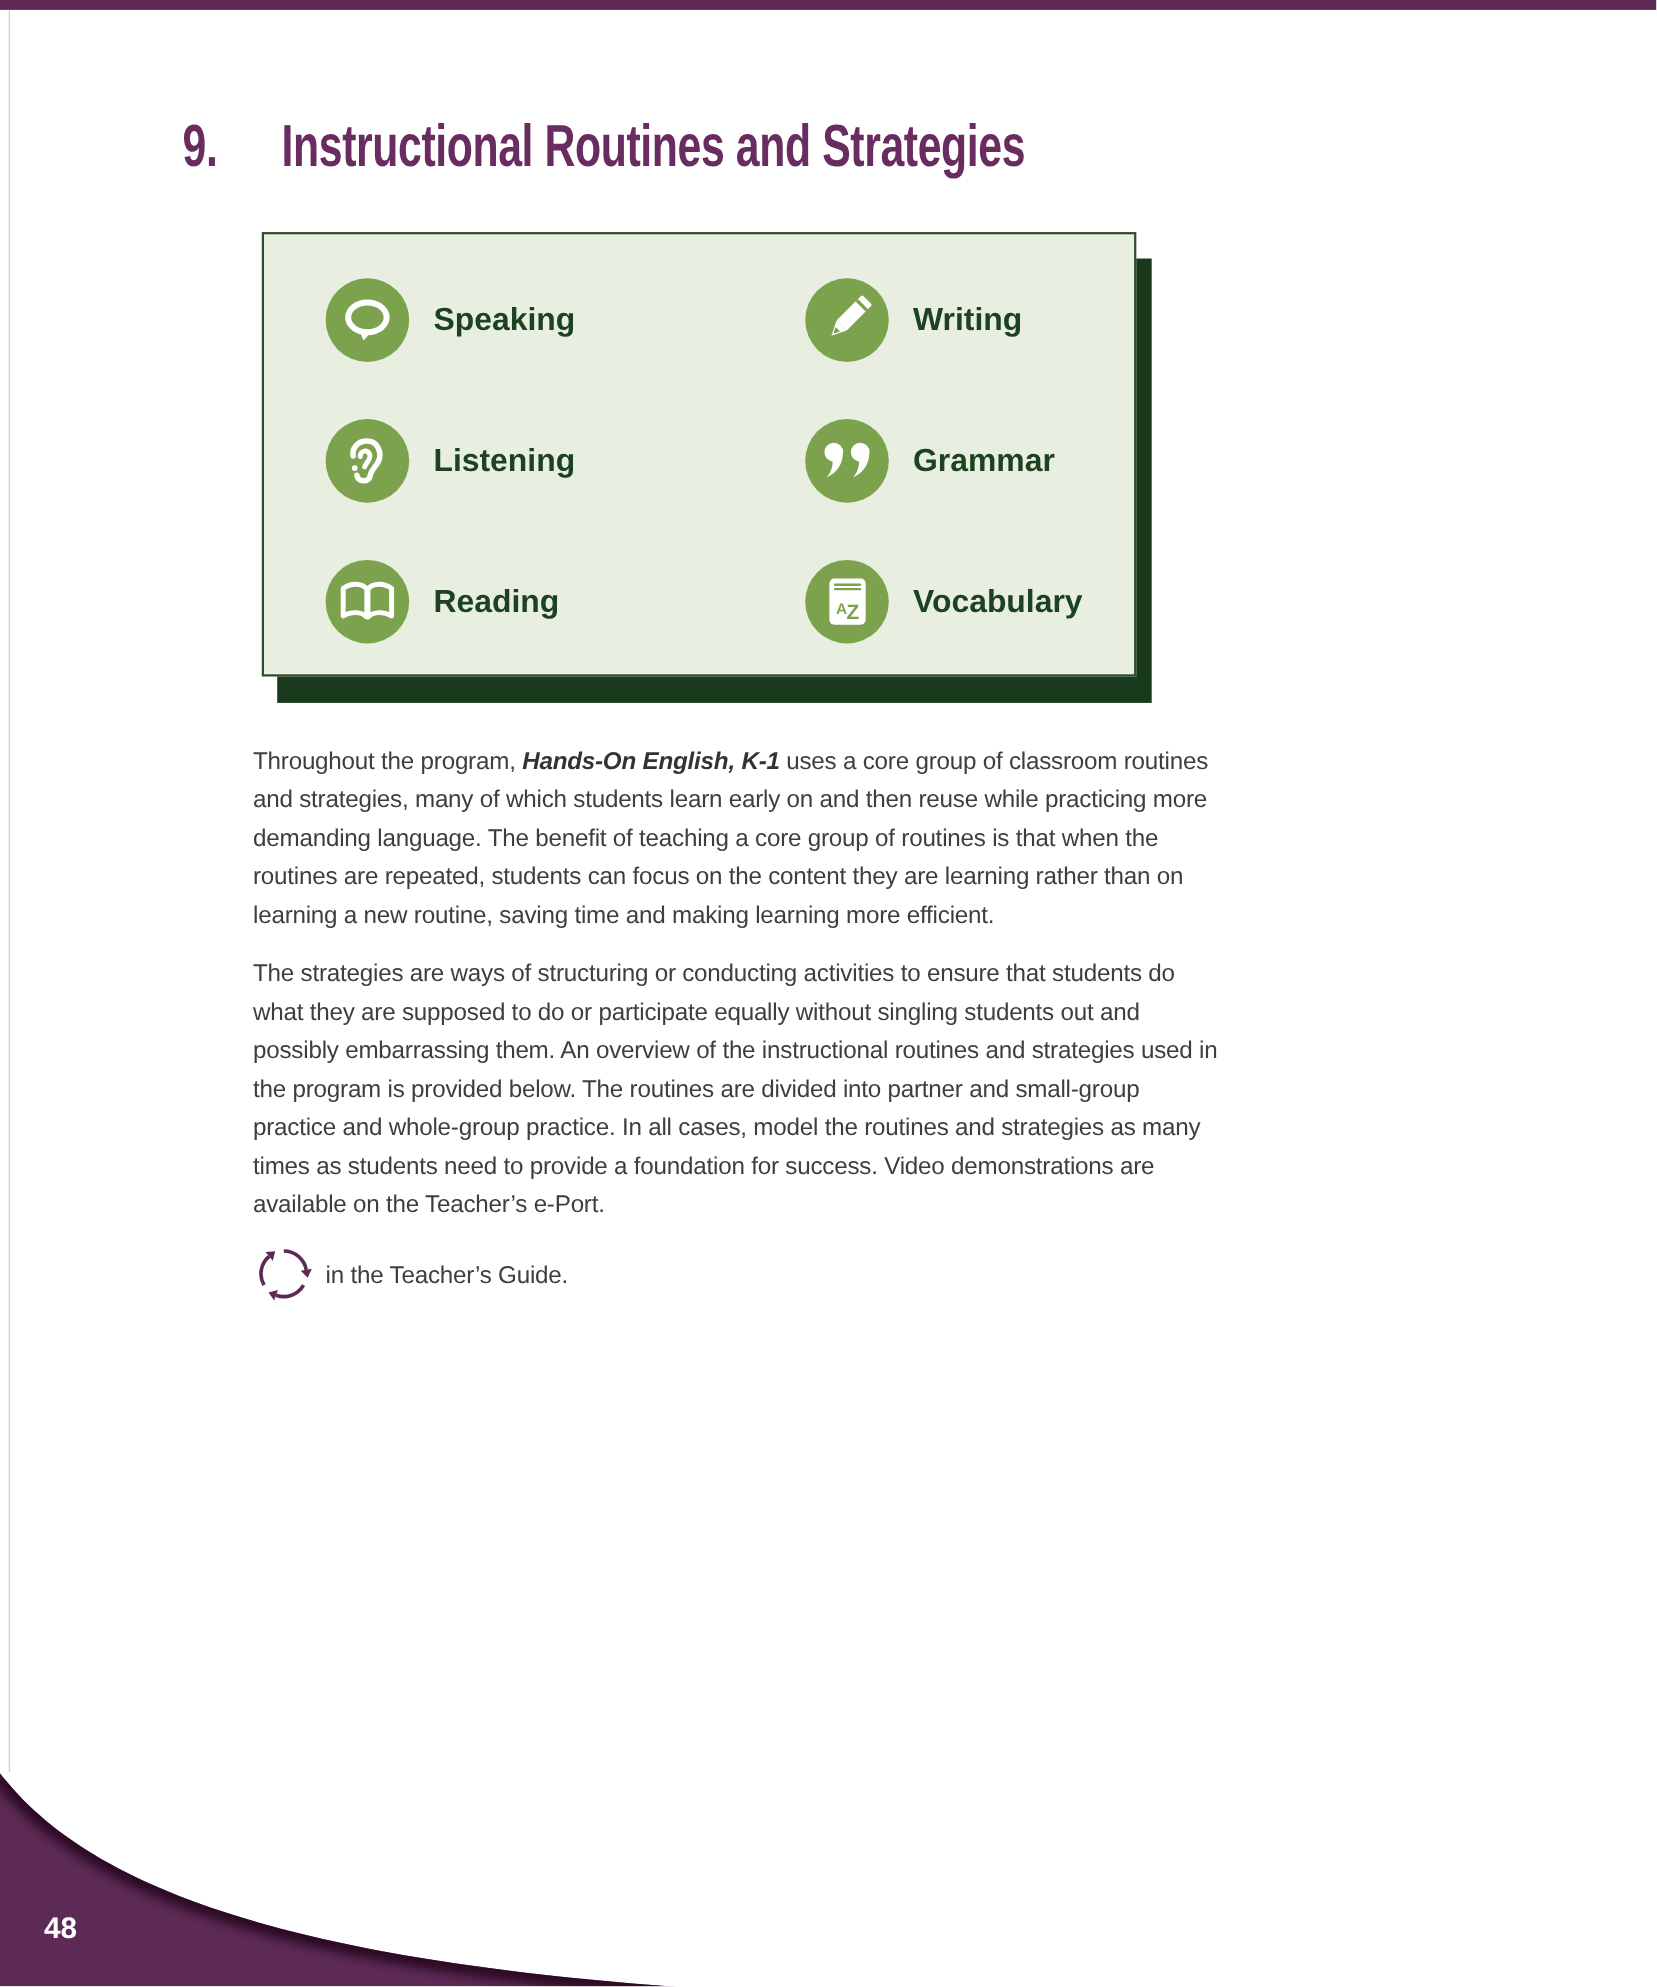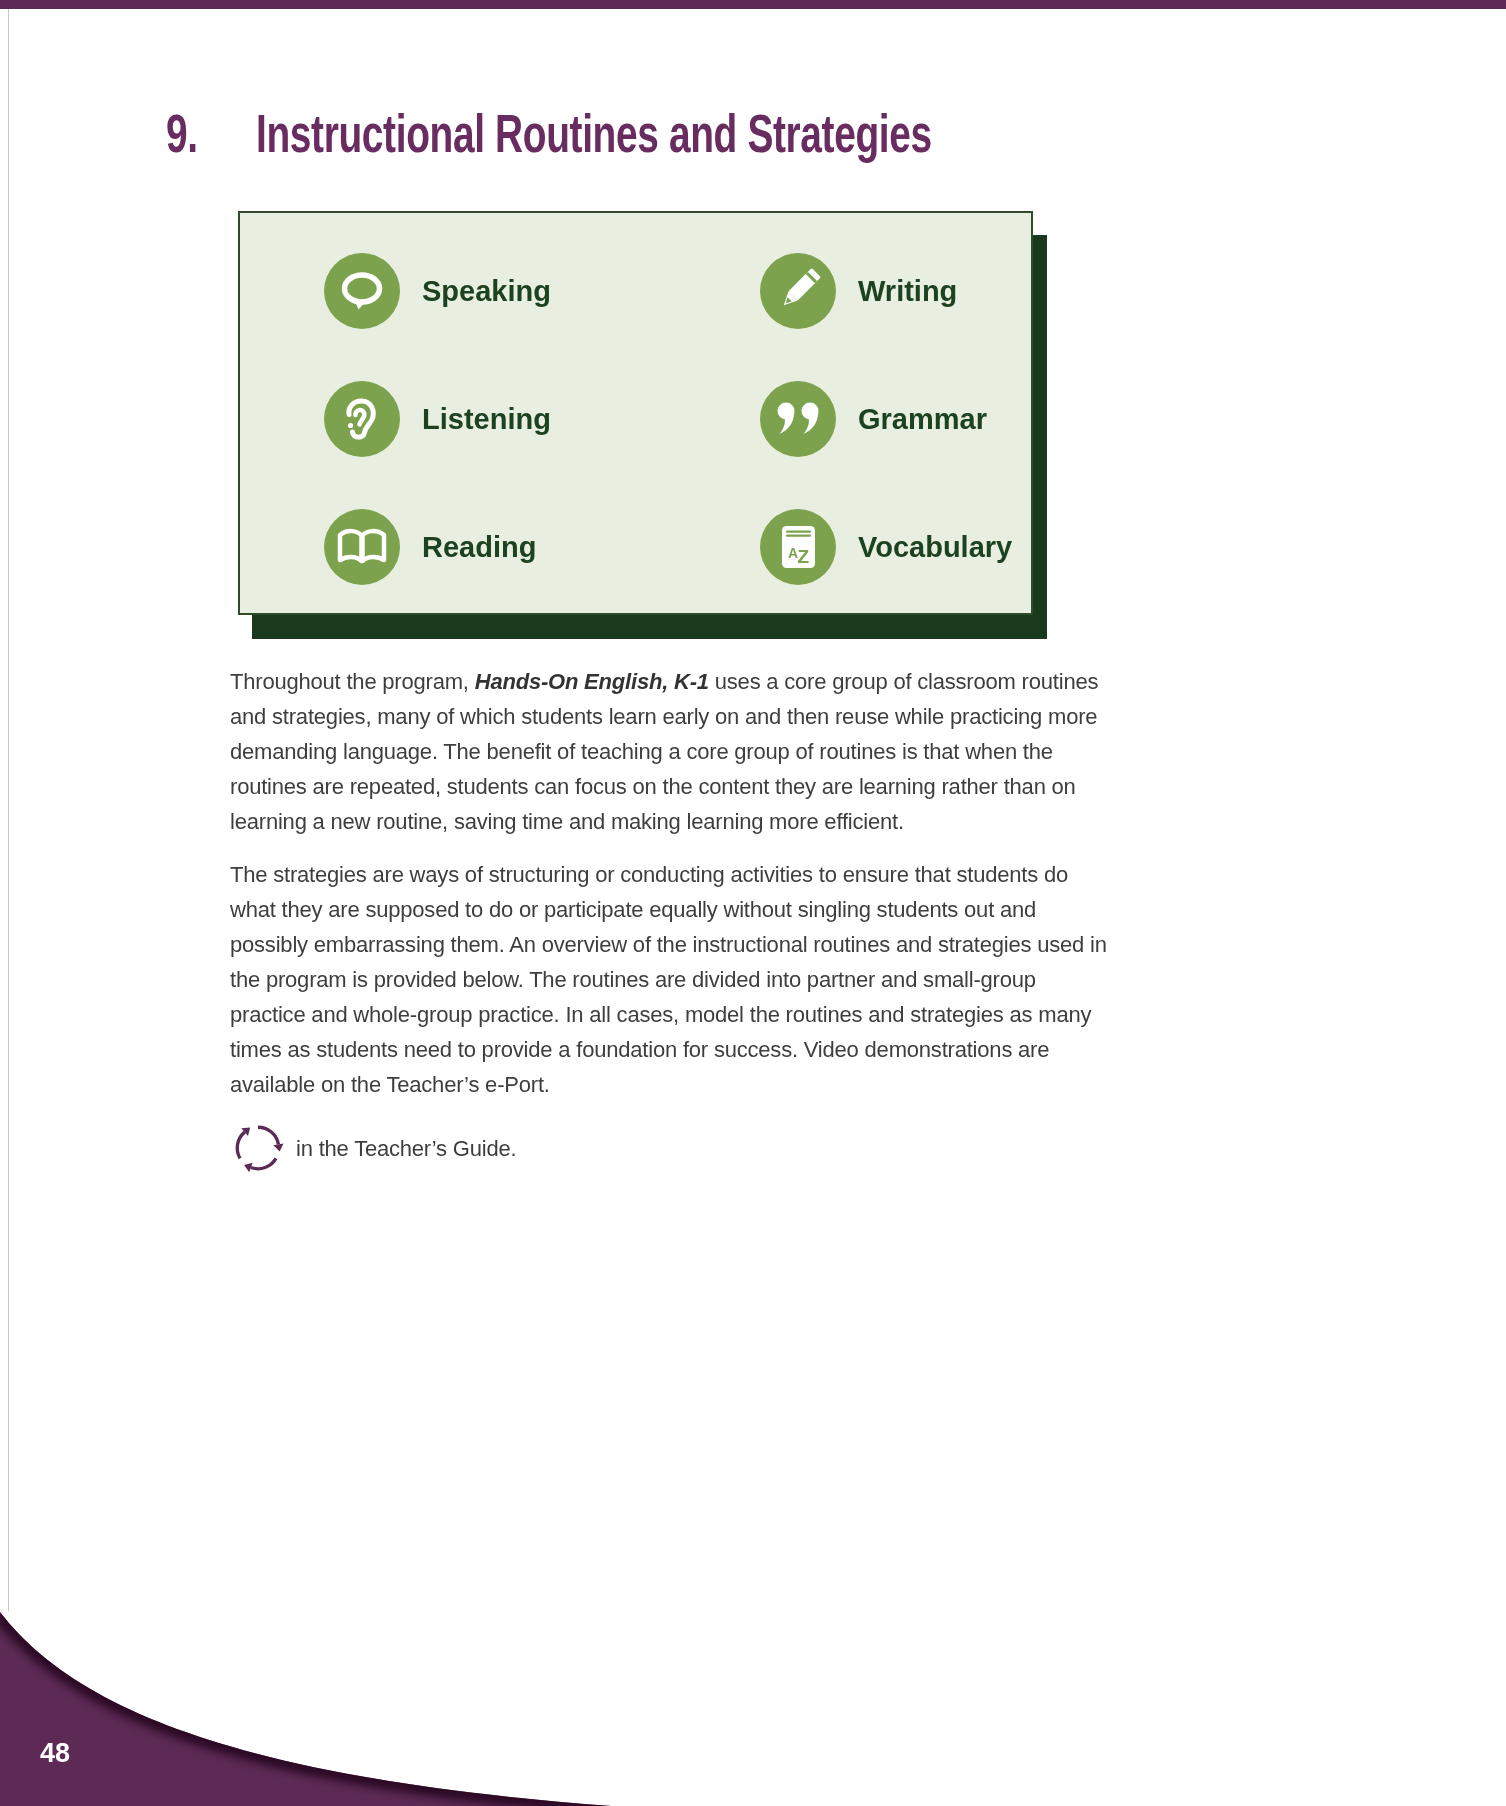--- a/index.html
+++ b/index.html
@@ -13,30 +13,30 @@
            font-weight:700;font-size:54px;line-height:58px;color:#692C60;
            transform:scaleX(0.72);transform-origin:0 50%;letter-spacing:-0.5px;}
   .h-num{display:inline-block;width:125px;}
 
   
   .box-shadow{position:absolute;left:252px;top:235px;width:795px;height:404px;background:#1A3A1D;}
   .skills-box{position:absolute;left:238px;top:211px;width:795px;height:404px;
               background:#E9EFE0;border:2px solid #2E4B2C;box-sizing:border-box;
               display:grid;grid-template-columns:436px 1fr;grid-template-rows:repeat(3,128px);
               padding-top:14px;}
-  .skill{display:flex;align-items:center;gap:22px;padding-left:84px;}
+  .skill{display:flex;align-items:center;gap:22px;padding-left:56px;}
   .skill-circle{width:76px;height:76px;border-radius:50%;background:#7CA24D;flex:0 0 auto;
                 display:flex;align-items:center;justify-content:center;}
   .skill-circle svg{width:66px;height:66px;display:block;}
   .skill-label{font-weight:700;font-size:29px;color:#1C4220;}
 
   
   .body-copy{position:absolute;left:230px;top:664px;width:880px;
              font-size:22px;line-height:35px;color:#3E3E3E;letter-spacing:-0.2px;}
-  .body-copy p{margin:0 0 18px 0;}
+  .body-copy p{margin:10px 0 18px 0;}
   .program-title{font-weight:700;font-style:italic;color:#333333;}
   .icon-line{display:flex;align-items:center;gap:10px;}
   .routine-icon-svg{width:56px;height:56px;flex:0 0 auto;}
 
   
   .swoosh{position:absolute;left:0;top:1606px;width:660px;height:200px;z-index:2;}
   .page-num{position:absolute;left:40px;top:1738px;z-index:3;color:#ffffff;
             font-size:27px;font-weight:700;}
 </style>
 </head>

